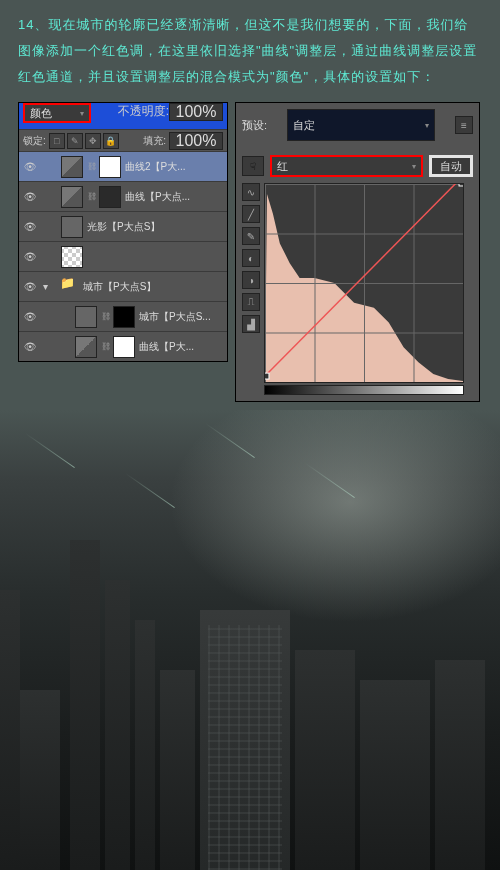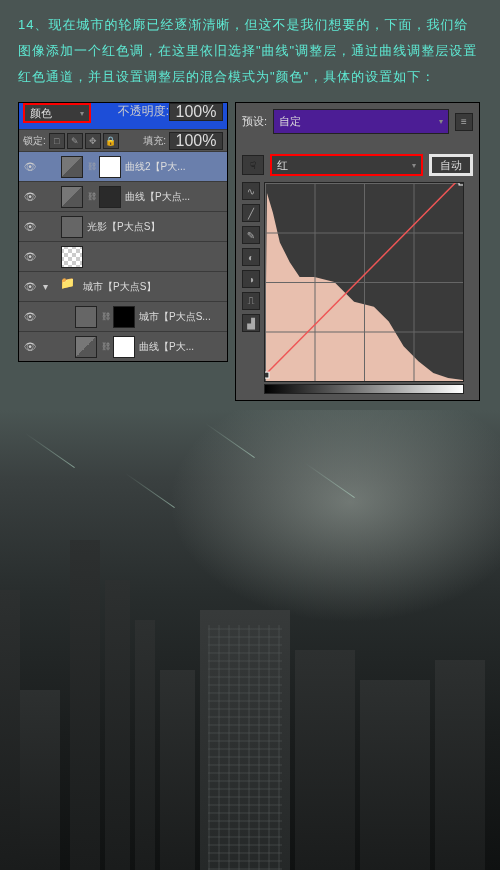--- a/index.html
+++ b/index.html
@@ -24,22 +24,22 @@
 .thumb.mask{background:#fff}
 .thumb.trans{background:repeating-conic-gradient(#ccc 0 25%,#fff 0 50%) 50%/8px 8px}
 .thumb.dark{background:#2a2a2a}
 .thumb.img{background:#666}
 .thumb.folder{background:none;border:none;color:#ccc;font-size:12px;text-align:center}
 .link{width:8px;color:#aaa;font-size:8px}
 .lname{flex:1;white-space:nowrap;overflow:hidden}
 .curves-body{padding:6px}
 .curves-header{display:flex;align-items:center;gap:6px;color:#ddd;font-size:11px;margin-bottom:6px}
 .ch-ic{width:18px;height:14px;background:#3a3a3a;border:1px solid #222}
-.preset-row{display:flex;align-items:center;gap:6px;font-size:11px;color:#ddd;margin-bottom:20px}
-.preset-sel{flex:1;background:#4c1d95;border:1px solid #222;height:25px;color:#ddd;padding:0 5px;display:flex;align-items:center;justify-content:space-between}
+.preset-row{display:flex;align-items:center;gap:20px;font-size:11px;color:#ddd;margin-bottom:14px}
+.preset-sel{flex:1;background:#0f172a;border:1px solid #222;height:32px;color:#ddd;padding:0 5px;display:flex;align-items:center;justify-content:space-between}
 .ch-row{display:flex;align-items:center;gap:6px;margin-bottom:6px}
 .finger{width:22px;height:20px;background:#3a3a3a;border:1px solid #222;display:flex;align-items:center;justify-content:center;font-size:10px}
 .ch-sel{flex:1;background:#3a3a3a;border:2px solid red;height:22px;color:#ddd;padding:0 5px;display:flex;align-items:center;justify-content:space-between;font-size:11px}
 .auto-btn{background:#3a3a3a;border:3px solid #e5e5e5;color:#ddd;height:22px;padding:0 8px;font-size:11px}
 .graph-area{display:flex;gap:4px}
 .tool-col{width:18px;display:flex;flex-direction:column;gap:4px}
 .tbtn{width:18px;height:18px;background:#3a3a3a;border:1px solid #222;display:flex;align-items:center;justify-content:center;color:#aaa;font-size:10px}
 .graph{width:200px;height:200px;background:#3a3a3a;border:1px solid #222;position:relative}
 .hist{position:absolute;left:0;bottom:0;width:100%;height:100%}
 .hist svg{width:100%;height:100%}

